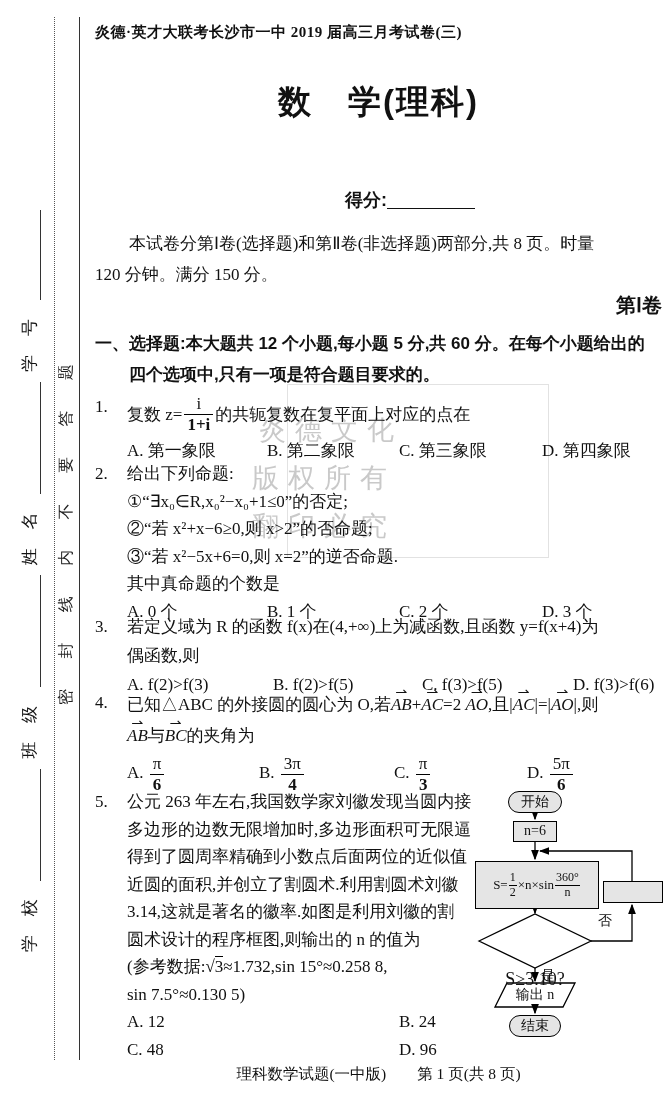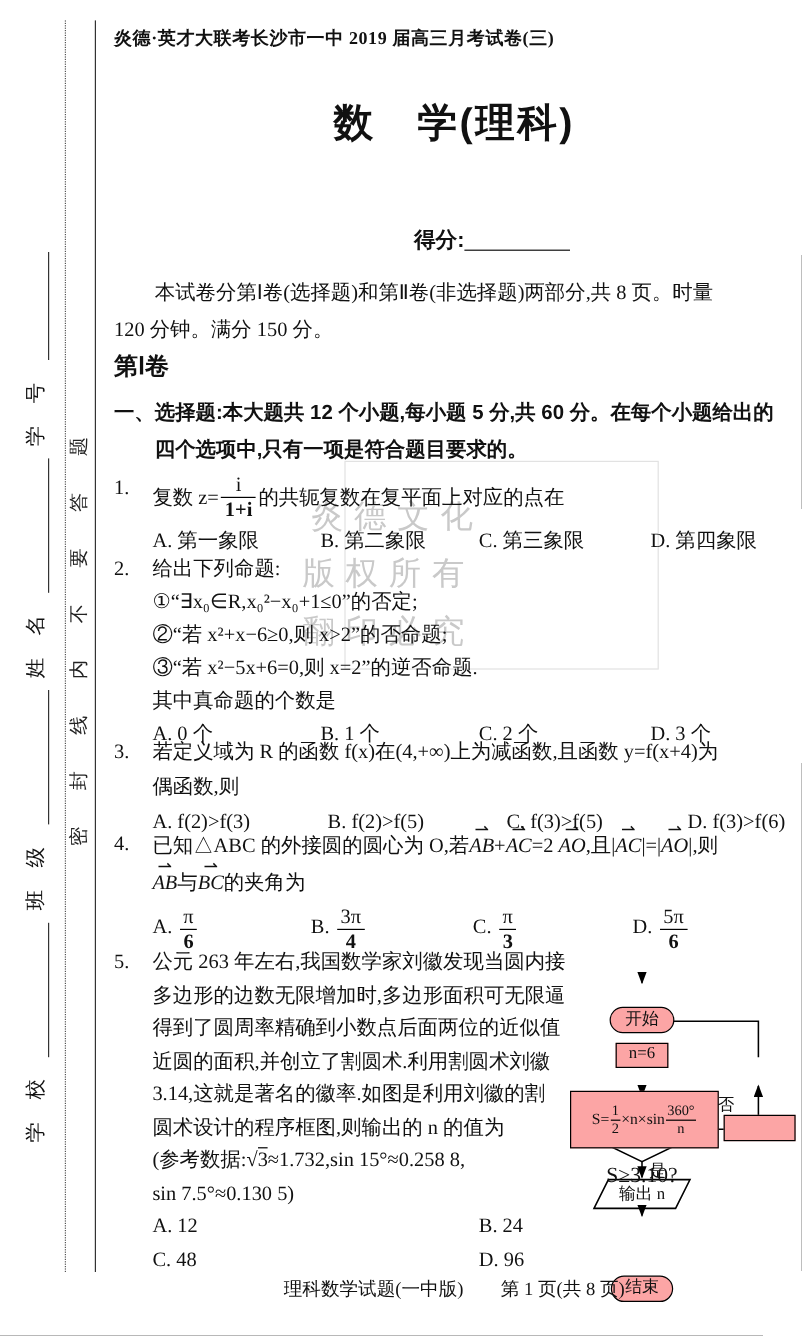--- a/index.html
+++ b/index.html
@@ -31,21 +31,21 @@
   
   .content { position:absolute; left:95px; top:0; width:567px; z-index:1; }
   .abs { position:absolute; left:0; width:567px; }
   .title1 { top:23px; font-weight:bold; font-size:15px; letter-spacing:0.5px; white-space:nowrap; }
   .title2 { top:80px; text-align:center; font-weight:bold; font-size:33px; letter-spacing:2px; font-family:"Liberation Sans", sans-serif; }
   .score-row { top:188px; padding-left:250px; font-size:18px; width:317px; }
   .score-label { font-weight:bold; font-family:"Liberation Sans", sans-serif; }
   .score-blank { display:inline-block; width:88px; height:1em; border-bottom:1.5px solid #111; vertical-align:-3px; }
   .intro { top:228px; line-height:31px; }
   .indent { text-indent:2em; }
-  .part-heading { top:292px; text-align:left; font-weight:bold; font-size:20px; }
+  .part-heading { top:292px; text-align:right; font-weight:bold; font-size:20px; }
   .section-head { top:328px; font-weight:bold; font-family:Liberation Sans, sans-serif; line-height:31px; }
   .section-head .l2 { padding-left:2em; }
   
   .question { line-height:29px; }
   .q-num { position:absolute; left:0; top:0; }
   .q-body { margin-left:32px; }
   .q1 { top:392px; } .q2 { top:460px; line-height:27.5px; } .q3 { top:612px; } .q4 { top:688px; } .q5 { top:788px; line-height:27.5px; }
   .tall-line { height:44px; display:flex; align-items:center; }
   .opts4a { display:grid; grid-template-columns:140px 132px 143px 1fr; }
   .opts4b { display:grid; grid-template-columns:122px 125px 127px 1fr;gap:24px; }
@@ -55,21 +55,21 @@
   
   .frac { display:inline-block; text-align:center; vertical-align:-0.7em; line-height:1.15; margin:0 2px; }
   .frac .fn { display:block; border-bottom:1px solid #000; padding:0 3px; }
   .frac .fd { display:block; padding:0 3px;font-weight:bold; }
   .vec { position:relative; display:inline-block; font-style:italic; margin-top:2px; }
   .vec::before { content:"⇀"; position:absolute; top:-0.8em; left:50%; transform:translateX(-50%); font-size:0.85em; font-style:normal; }
   .sqrt-n { border-top:1px solid #000; }
   
   .flowchart { position:absolute; left:468px; top:786px; width:200px; height:258px; z-index:1; font-size:14px; }
   .flowchart svg { position:absolute; left:0; top:0; }
-  .fc-node { position:absolute; box-sizing:border-box; border:1.4px solid #000; background:#fca5a5; text-align:center;margin-top:48px; }
+  .fc-node { position:absolute; box-sizing:border-box; border:1.4px solid #000; background:#e5e5e5; text-align:center; }
   .fc-start { left:40px; top:5px;  width:54px; height:22px; line-height:19px; border-radius:11px; }
   .fc-init  { left:45px; top:35px; width:44px; height:21px; line-height:18px; }
   .fc-sbox  { left:7px;  top:75px; width:124px; height:48px; display:flex; align-items:center; justify-content:center; font-size:13px; }
   .fc-update{ left:135px; top:95px; width:60px; height:22px; line-height:19px; }
   .fc-end   { left:41px; top:229px; width:52px; height:22px; line-height:19px; border-radius:11px; }
   .fc-label { position:absolute; z-index:2; background:transparent; }
   .fc-decision { left:17px; top:145px; width:100px; text-align:center; font-size:18px;margin-top:38px; }
   .fc-no  { left:130px; top:126px; } .fc-yes { left:73px; top:181px; }
   .fc-output { left:39px; top:200px; width:56px; text-align:center; }
   .sfrac { display:inline-block; text-align:center; vertical-align:middle; line-height:1.1; font-size:12px; margin:0 1px; }

